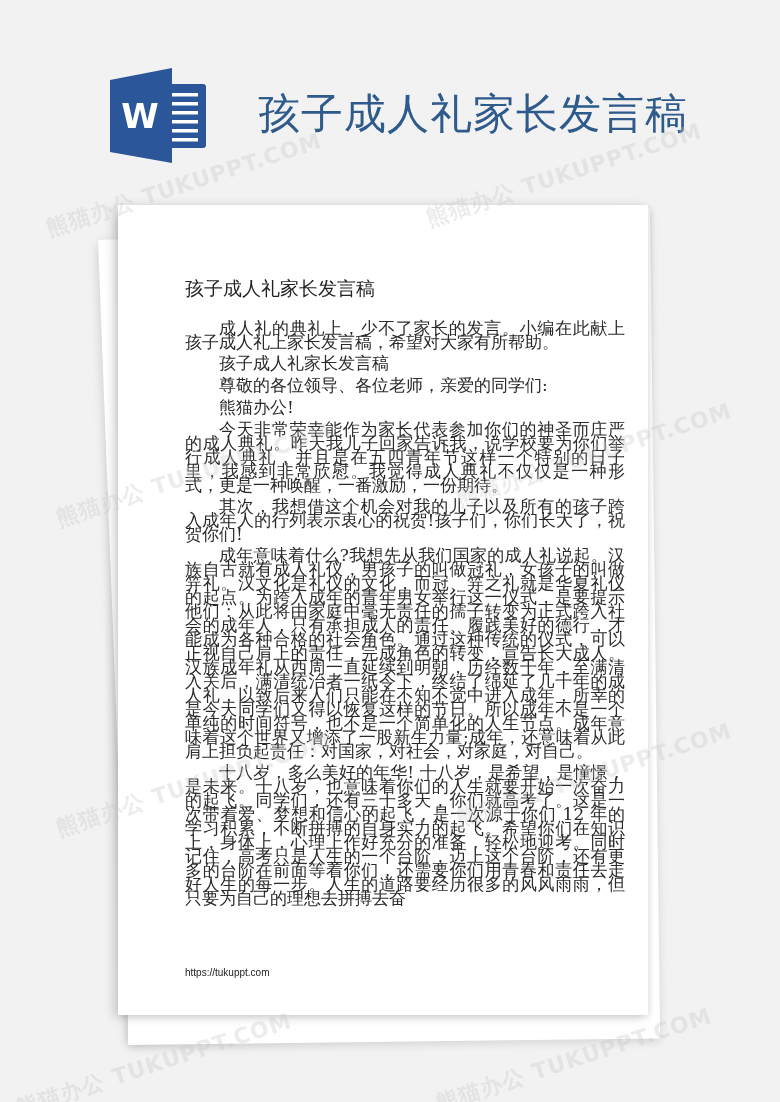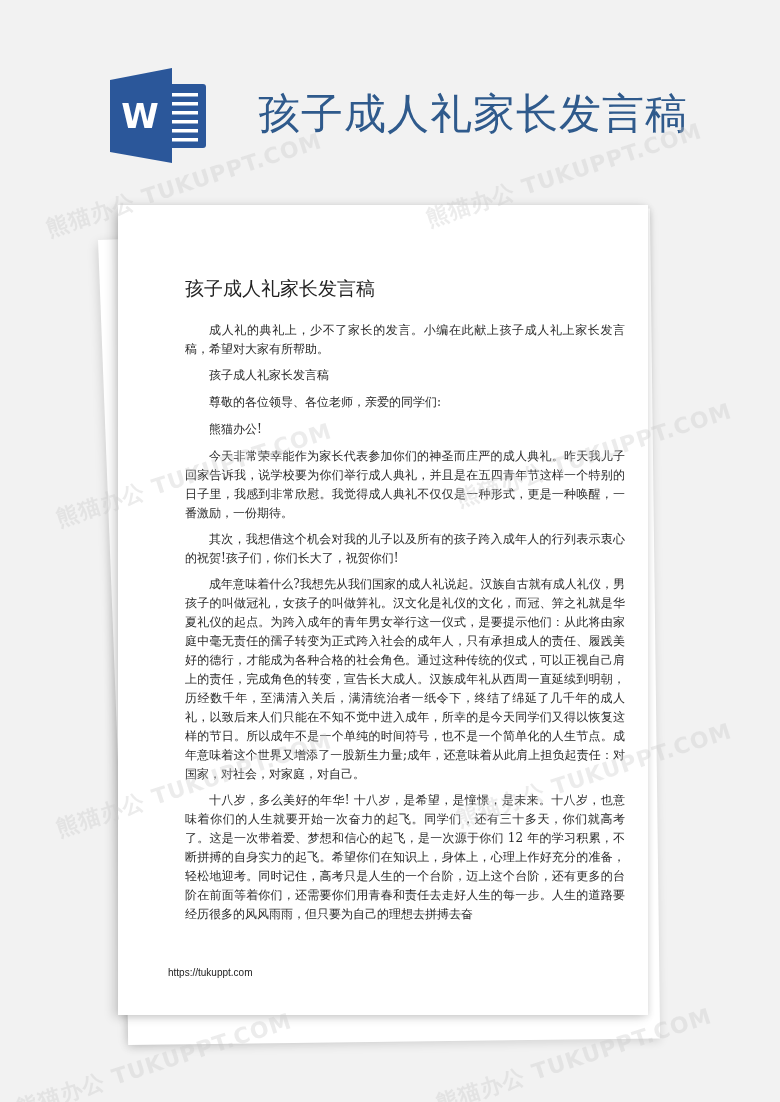--- a/index.html
+++ b/index.html
@@ -30,26 +30,26 @@
       background: #fff; transform: rotate(-0.7deg); transform-origin: left top;
       box-shadow: 0 3px 10px rgba(0,0,0,0.12);
     }
     .sheet-front {
       position: absolute; left: 118px; top: 205px; width: 530px; height: 810px;
       background: #fff; box-shadow: -4px 2px 10px rgba(0,0,0,0.18), 2px 2px 6px rgba(0,0,0,0.08);
     }
     .doc { position: absolute; left: 185px; top: 273px; width: 440px; color: #222; }
     .doc-title { font-size: 19px; line-height: 30px; margin: 0 0 18px 0; font-weight: normal; color: #222; }
     .para {
-      font-size: 12px; line-height: 19px; margin: 0 0 7px 0; text-indent: 2em;
+      font-size: 17px; line-height: 14px; margin: 0 0 7px 0; text-indent: 2em;
       text-align: justify; color: #2a2a2a;
     }
     .para.short { margin-bottom: 8px; }
     .source-url {
-      position: absolute; left: 168px; top: 967px; font-size: 10px; color: #222;
+      position: absolute; left: 185px; top: 967px; font-size: 10px; color: #222;
       font-family: "Liberation Sans", "DejaVu Sans", sans-serif;
     }
   </style>
 </head>
 <body>
 
 <div class="header">
   <div class="word-logo">
     <svg width="100" height="95" viewBox="0 0 100 95">
       <rect x="38" y="16" width="58" height="64" rx="3" fill="#2b579a"></rect>

